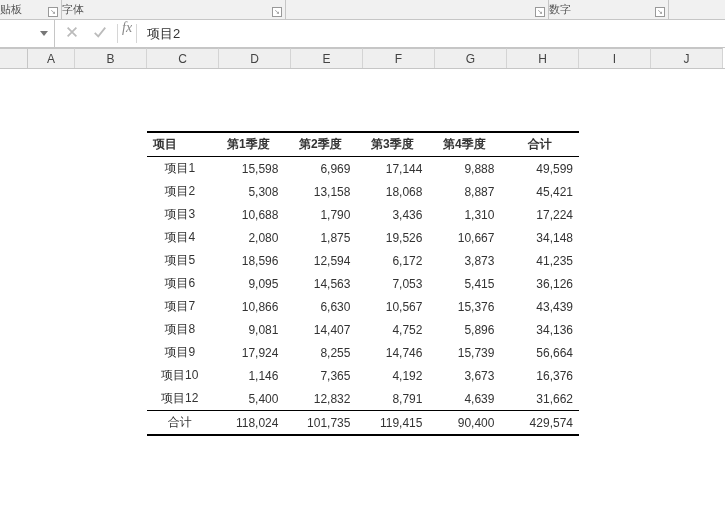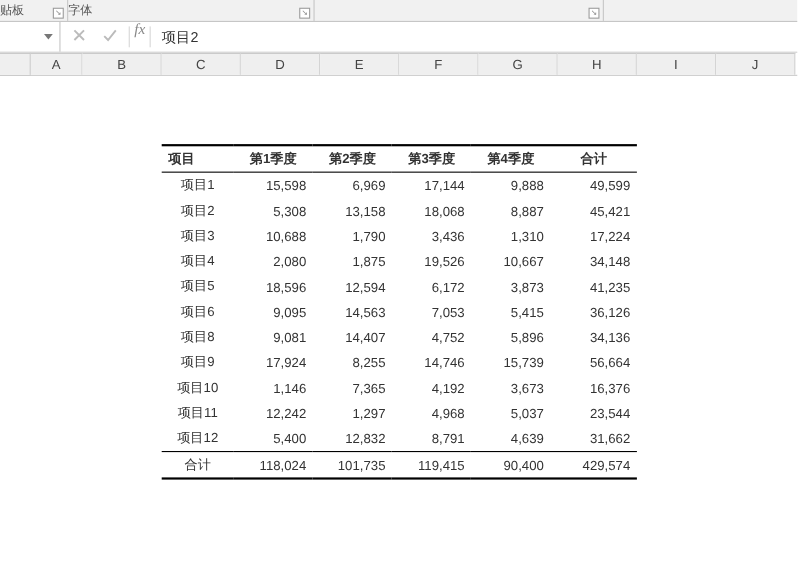--- a/index.html
+++ b/index.html
@@ -42,20 +42,24 @@
 <div class="ribbon" id="ribbon-row">
     <div class="grp" style="width: 62px;">
       <span class="lbl">贴板</span>
       <span class="dlg"></span>
     </div>
     <div class="grp" style="width: 224px;">
       <span class="lbl">字体</span>
       <span class="dlg"></span>
     </div>
     <div class="grp" style="width: 263px;">
+      <span class="dlg"></span>
+    </div>
+    <div class="grp" style="width: 120px;">
+      <span class="lbl">数字</span>
       <span class="dlg"></span>
     </div>
   </div>
 
 <div class="fbar">
   <div class="namebox">
     <span></span>
     <span class="dd"></span>
   </div>
   <div class="fbar-icons">
@@ -149,20 +153,28 @@
         </tr>
         <tr>
           <td class="rowlbl">项目6</td>
           <td>9,095</td>
           <td>14,563</td>
           <td>7,053</td>
           <td>5,415</td>
           <td>36,126</td>
         </tr>
         <tr>
+          <td class="rowlbl">项目7</td>
+          <td>10,866</td>
+          <td>6,630</td>
+          <td>10,567</td>
+          <td>15,376</td>
+          <td>43,439</td>
+        </tr>
+        <tr>
           <td class="rowlbl">项目8</td>
           <td>9,081</td>
           <td>14,407</td>
           <td>4,752</td>
           <td>5,896</td>
           <td>34,136</td>
         </tr>
         <tr>
           <td class="rowlbl">项目9</td>
           <td>17,924</td>
@@ -171,28 +183,20 @@
           <td>15,739</td>
           <td>56,664</td>
         </tr>
         <tr>
           <td class="rowlbl">项目10</td>
           <td>1,146</td>
           <td>7,365</td>
           <td>4,192</td>
           <td>3,673</td>
           <td>16,376</td>
-        </tr>
-        <tr>
-          <td class="rowlbl">项目11</td>
-          <td>12,242</td>
-          <td>1,297</td>
-          <td>4,968</td>
-          <td>5,037</td>
-          <td>23,544</td>
         </tr>
         <tr>
           <td class="rowlbl">项目12</td>
           <td>5,400</td>
           <td>12,832</td>
           <td>8,791</td>
           <td>4,639</td>
           <td>31,662</td>
         </tr>
         <tr class="total">

